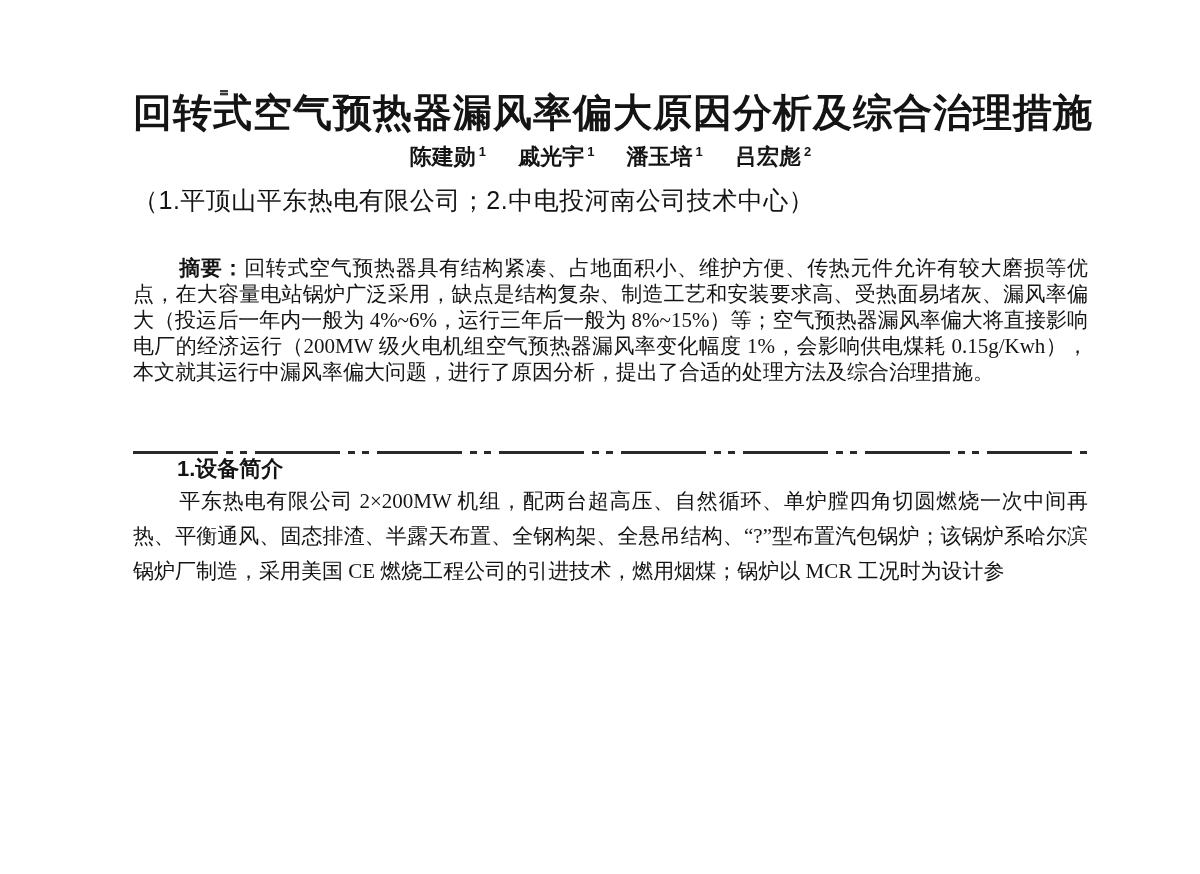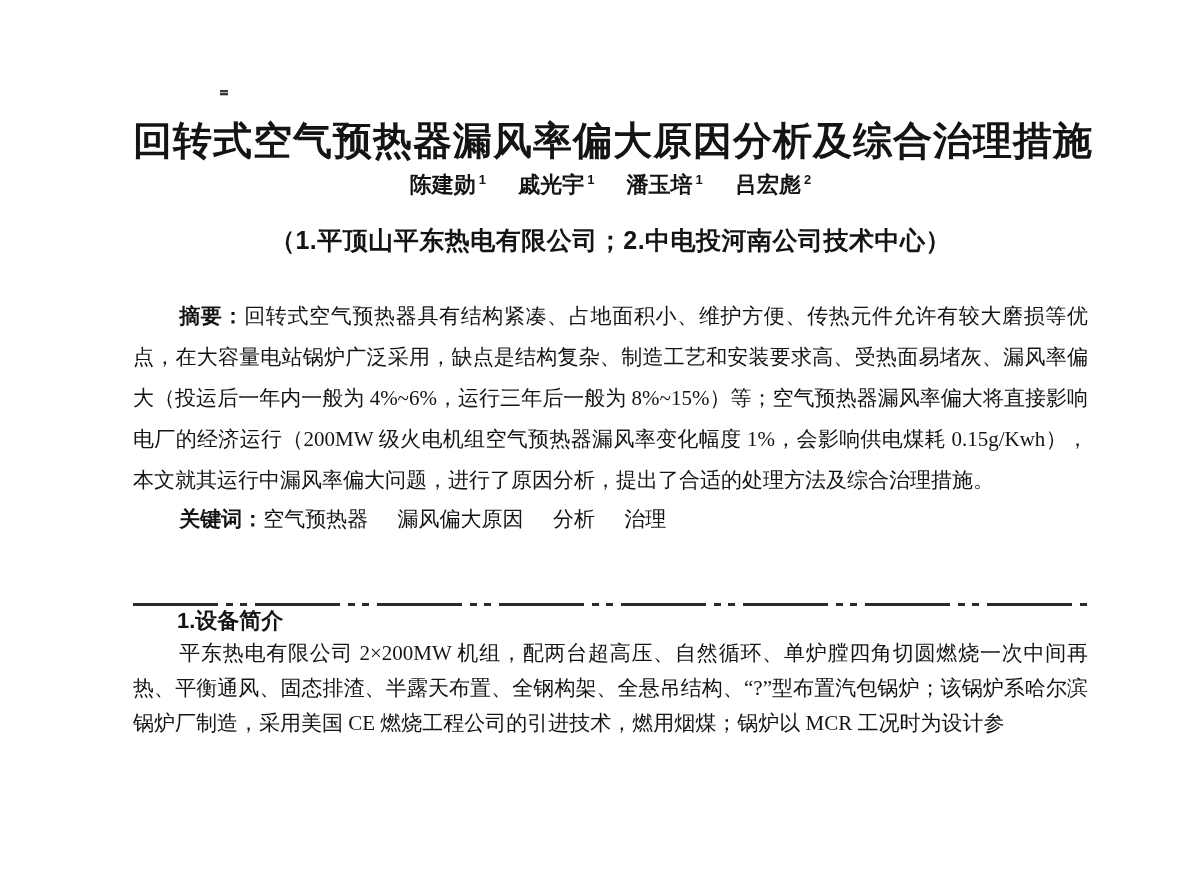--- a/index.html
+++ b/index.html
@@ -6,21 +6,21 @@
   html, body {
     width: 1200px; height: 874px;
     background: #ffffff;
     overflow: hidden;
     font-family: "Liberation Serif", serif;
     color: #141414;
   }
   .page {
     position: relative;
     width: 1200px; height: 708px;
-    padding: 116px 112px 0 133px;
+    padding: 88px 112px 0 133px;
   }
   .scan-artifact {
     position: absolute;
     left: 220px; top: 90px;
     width: 8px; height: 6px;
     background: repeating-linear-gradient(to bottom, #3a3a3a 0 2px, #b9b9b9 2px 3px);
   }
   .title {
     font-family: "Liberation Sans", sans-serif;
     font-size: 39px;
@@ -38,32 +38,31 @@
     text-align: center;
   }
   .author { margin: 0 13px; }
   .author sup {
     font-size: 13px;
     font-weight: bold;
     vertical-align: super;
     margin-left: 3px;
   }
   .affiliations {
-    margin-top: 23px;
+    margin-top: 11px;
     font-family: "Liberation Sans", sans-serif;
     font-size: 25px;
-    font-weight: bold;
+    font-weight: normal;
     line-height: 34px;
-    text-align: center;
     letter-spacing: 0.5px;
   }
   .abstract {
     margin-top: 38px;
     font-size: 21px;
-    line-height: 41px;
+    line-height: 26px;
     text-align: justify;
     text-indent: 2.2em;
   }
   .abstract .label, .keywords .label {
     font-family: "Liberation Sans", sans-serif;
     font-weight: bold;
   }
   .keywords {
     font-size: 21px;
     line-height: 35px;
@@ -110,21 +109,20 @@
     <span class="author"><span>陈建勋</span><sup>1</sup></span>
     <span class="author"><span>戚光宇</span><sup>1</sup></span>
     <span class="author"><span>潘玉培</span><sup>1</sup></span>
     <span class="author"><span>吕宏彪</span><sup>2</sup></span>
   </div>
 
   <div class="affiliations">（1.平顶山平东热电有限公司；2.中电投河南公司技术中心）</div>
 
   <p class="abstract"><span class="label">摘要：</span><span>回转式空气预热器具有结构紧凑、占地面积小、维护方便、传热元件允许有较大磨损等优点，在大容量电站锅炉广泛采用，缺点是结构复杂、制造工艺和安装要求高、受热面易堵灰、漏风率偏大（投运后一年内一般为 4%~6%，运行三年后一般为 8%~15%）等；空气预热器漏风率偏大将直接影响电厂的经济运行（200MW 级火电机组空气预热器漏风率变化幅度 1%，会影响供电煤耗 0.15g/Kwh），本文就其运行中漏风率偏大问题，进行了原因分析，提出了合适的处理方法及综合治理措施。</span></p>
 
-  <p class="keywords"><span class="label">关键词：</span><span class="keyword">空气预热器</span><span class="keyword">漏风偏大原因</span><span class="keyword">分析</span><span class="keyword">治理</span></p>
 
   <div class="divider"></div>
 
   <h2 class="section-heading">1.设备简介</h2>
 
   <p class="section-body">平东热电有限公司 2×200MW 机组，配两台超高压、自然循环、单炉膛四角切圆燃烧一次中间再热、平衡通风、固态排渣、半露天布置、全钢构架、全悬吊结构、“?”型布置汽包锅炉；该锅炉系哈尔滨锅炉厂制造，采用美国 CE 燃烧工程公司的引进技术，燃用烟煤；锅炉以 MCR 工况时为设计参</p>
 
 </div>
 
 </body></html>

